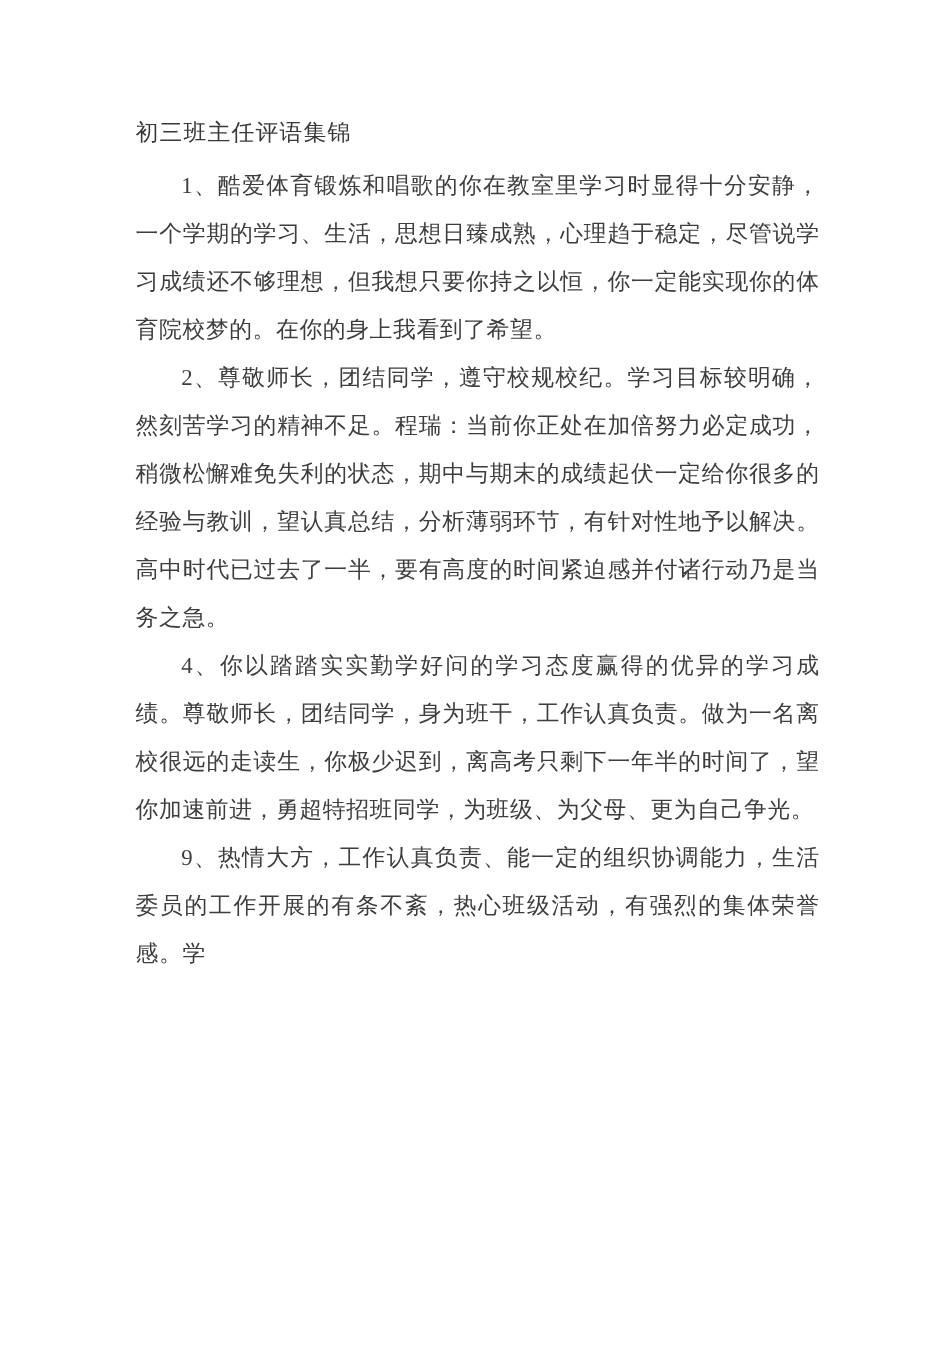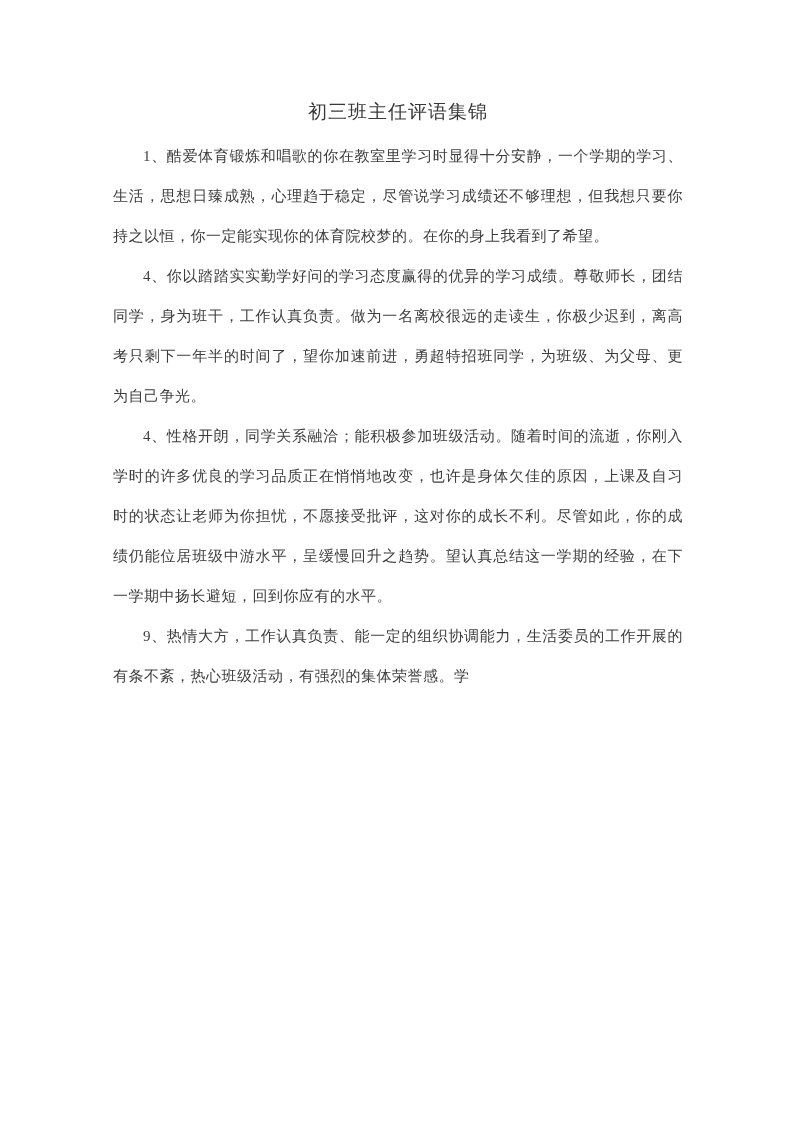--- a/index.html
+++ b/index.html
@@ -22,39 +22,38 @@
     width: 570px;
     color: #3d3d3d;
   }
   .doc-title {
     font-size: 19px;
     font-weight: 400;
     line-height: 40px;
     margin: 0 0 4px 0;
     letter-spacing: 1px;
     color: #383838;
-    text-align: center;
   }
   .doc-paragraph {
     margin: 0;
-    font-size: 15px;
+    font-size: 19px;
     line-height: 40px;
     text-indent: 2em;
     text-align: justify;
     text-justify: inter-ideograph;
     letter-spacing: 0.5px;
     word-break: break-all;
     overflow-wrap: break-word;
     color: #3d3d3d;
   }
 </style>
 </head>
 <body>
 
 <div class="page">
   <div class="content">
     <h1 class="doc-title">初三班主任评语集锦</h1>
     <p class="doc-paragraph">1、酷爱体育锻炼和唱歌的你在教室里学习时显得十分安静，一个学期的学习、生活，思想日臻成熟，心理趋于稳定，尽管说学习成绩还不够理想，但我想只要你持之以恒，你一定能实现你的体育院校梦的。在你的身上我看到了希望。</p>
+    <p class="doc-paragraph">2、尊敬师长，团结同学，遵守校规校纪。学习目标较明确，然刻苦学习的精神不足。程瑞：当前你正处在加倍努力必定成功，稍微松懈难免失利的状态，期中与期末的成绩起伏一定给你很多的经验与教训，望认真总结，分析薄弱环节，有针对性地予以解决。高中时代已过去了一半，要有高度的时间紧迫感并付诸行动乃是当务之急。</p>
     <p class="doc-paragraph">4、你以踏踏实实勤学好问的学习态度赢得的优异的学习成绩。尊敬师长，团结同学，身为班干，工作认真负责。做为一名离校很远的走读生，你极少迟到，离高考只剩下一年半的时间了，望你加速前进，勇超特招班同学，为班级、为父母、更为自己争光。</p>
-    <p class="doc-paragraph">4、性格开朗，同学关系融洽；能积极参加班级活动。随着时间的流逝，你刚入学时的许多优良的学习品质正在悄悄地改变，也许是身体欠佳的原因，上课及自习时的状态让老师为你担忧，不愿接受批评，这对你的成长不利。尽管如此，你的成绩仍能位居班级中游水平，呈缓慢回升之趋势。望认真总结这一学期的经验，在下一学期中扬长避短，回到你应有的水平。</p>
     <p class="doc-paragraph">9、热情大方，工作认真负责、能一定的组织协调能力，生活委员的工作开展的有条不紊，热心班级活动，有强烈的集体荣誉感。学</p>
   </div>
 </div>
 
 </body></html>

